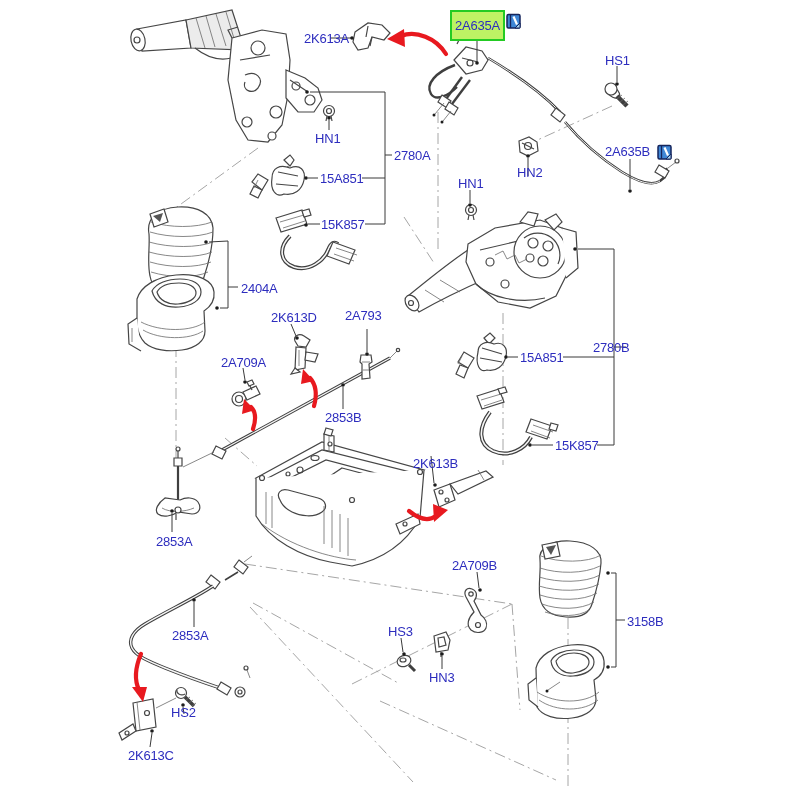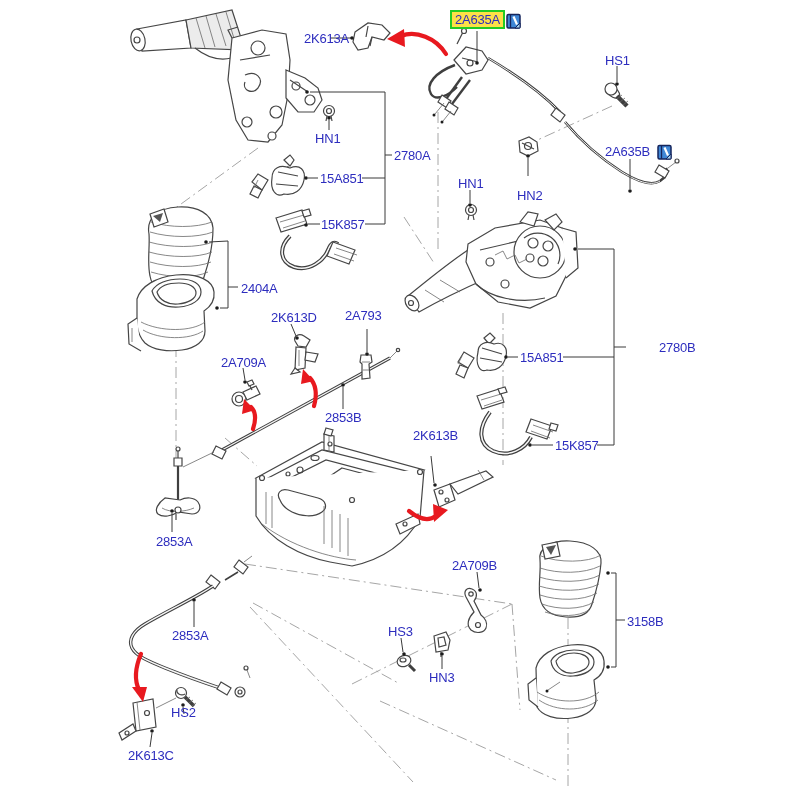--- a/index.html
+++ b/index.html
@@ -1,21 +1,21 @@
 <!DOCTYPE html>
 <html><head>
 <meta charset="utf-8">
 <style>
   html,body{margin:0;padding:0;background:#fff;}
   .stage{position:relative;width:800px;height:800px;background:#fff;overflow:hidden;
          font-family:"Liberation Sans",sans-serif;}
   .art{position:absolute;left:0;top:0;}
   .lbl{position:absolute;font-size:13px;line-height:15px;color:#2d2dbe;
        letter-spacing:-0.2px;white-space:nowrap;cursor:pointer;}
-  .lbl.hl{border:2px solid #23cb23;padding:0 3px;background:#fde047;}
+  .lbl.hl{border:2px solid #23cb23;padding:6px 3px;background:#bef264;}
   .icon{position:absolute;width:20px;height:19px;cursor:pointer;}
   svg .ln{stroke:#464646;stroke-width:1.2;fill:none;}
   svg .fw{stroke:#464646;stroke-width:1.2;fill:#fff;}
   svg .fg{stroke:#464646;stroke-width:1.2;fill:#ececec;}
   svg .thin{stroke:#6a6a6a;stroke-width:0.8;fill:none;}
   svg .guide{stroke:#a6a6a6;stroke-width:1;fill:none;stroke-dasharray:11 4 2 4;}
   svg .lead{stroke:#3a3a3a;stroke-width:1;fill:none;}
   svg .dot{fill:#1c1c1c;stroke:none;}
   svg .cableO{stroke:#3f3f3f;fill:none;}
   svg .cableI{stroke:#f6f6f6;fill:none;}
@@ -428,31 +428,31 @@
 </svg>
 
 <div class="lbl" style="left:304px;top:31px">2K613A</div>
 <div class="lbl hl" style="left:450px;top:10px">2A635A</div>
 <div class="lbl" style="left:605px;top:53px">HS1</div>
 <div class="lbl" style="left:605px;top:144px">2A635B</div>
 <div class="lbl" style="left:315px;top:131px">HN1</div>
 <div class="lbl" style="left:394px;top:148px">2780A</div>
 <div class="lbl" style="left:320px;top:171px">15A851</div>
 <div class="lbl" style="left:458px;top:176px">HN1</div>
-<div class="lbl" style="left:517px;top:188px">HN2</div>
+<div class="lbl" style="left:517px;top:165px">HN2</div>
 <div class="lbl" style="left:321px;top:217px">15K857</div>
 <div class="lbl" style="left:241px;top:281px">2404A</div>
 <div class="lbl" style="left:271px;top:310px">2K613D</div>
 <div class="lbl" style="left:345px;top:308px">2A793</div>
-<div class="lbl" style="left:659px;top:340px">2780B</div>
+<div class="lbl" style="left:593px;top:340px">2780B</div>
 <div class="lbl" style="left:520px;top:350px">15A851</div>
 <div class="lbl" style="left:221px;top:355px">2A709A</div>
 <div class="lbl" style="left:325px;top:410px">2853B</div>
 <div class="lbl" style="left:555px;top:438px">15K857</div>
-<div class="lbl" style="left:413px;top:428px">2K613B</div>
+<div class="lbl" style="left:413px;top:456px">2K613B</div>
 <div class="lbl" style="left:156px;top:534px">2853A</div>
 <div class="lbl" style="left:452px;top:558px">2A709B</div>
 <div class="lbl" style="left:627px;top:614px">3158B</div>
 <div class="lbl" style="left:172px;top:628px">2853A</div>
 <div class="lbl" style="left:388px;top:624px">HS3</div>
 <div class="lbl" style="left:429px;top:670px">HN3</div>
 <div class="lbl" style="left:171px;top:705px">HS2</div>
 <div class="lbl" style="left:128px;top:748px">2K613C</div>
 
 <div class="icon" style="left:504px;top:12px">

